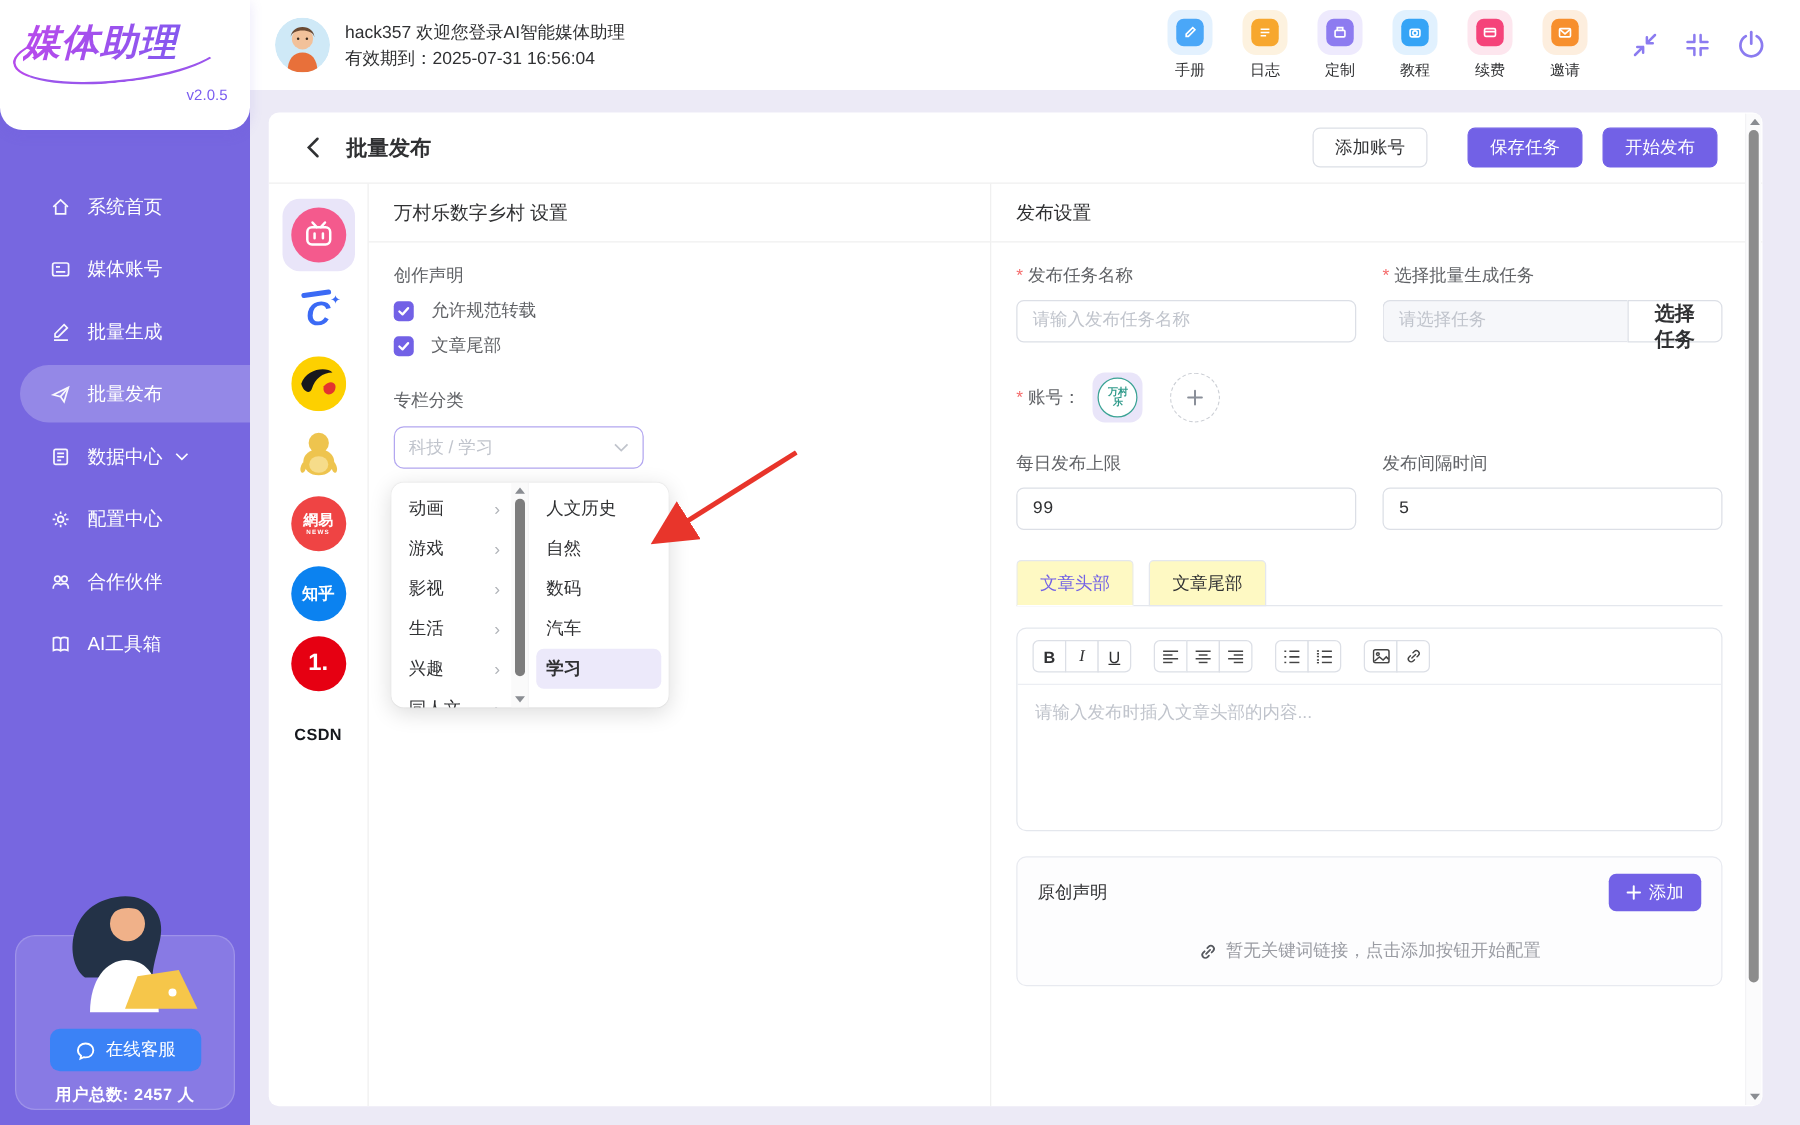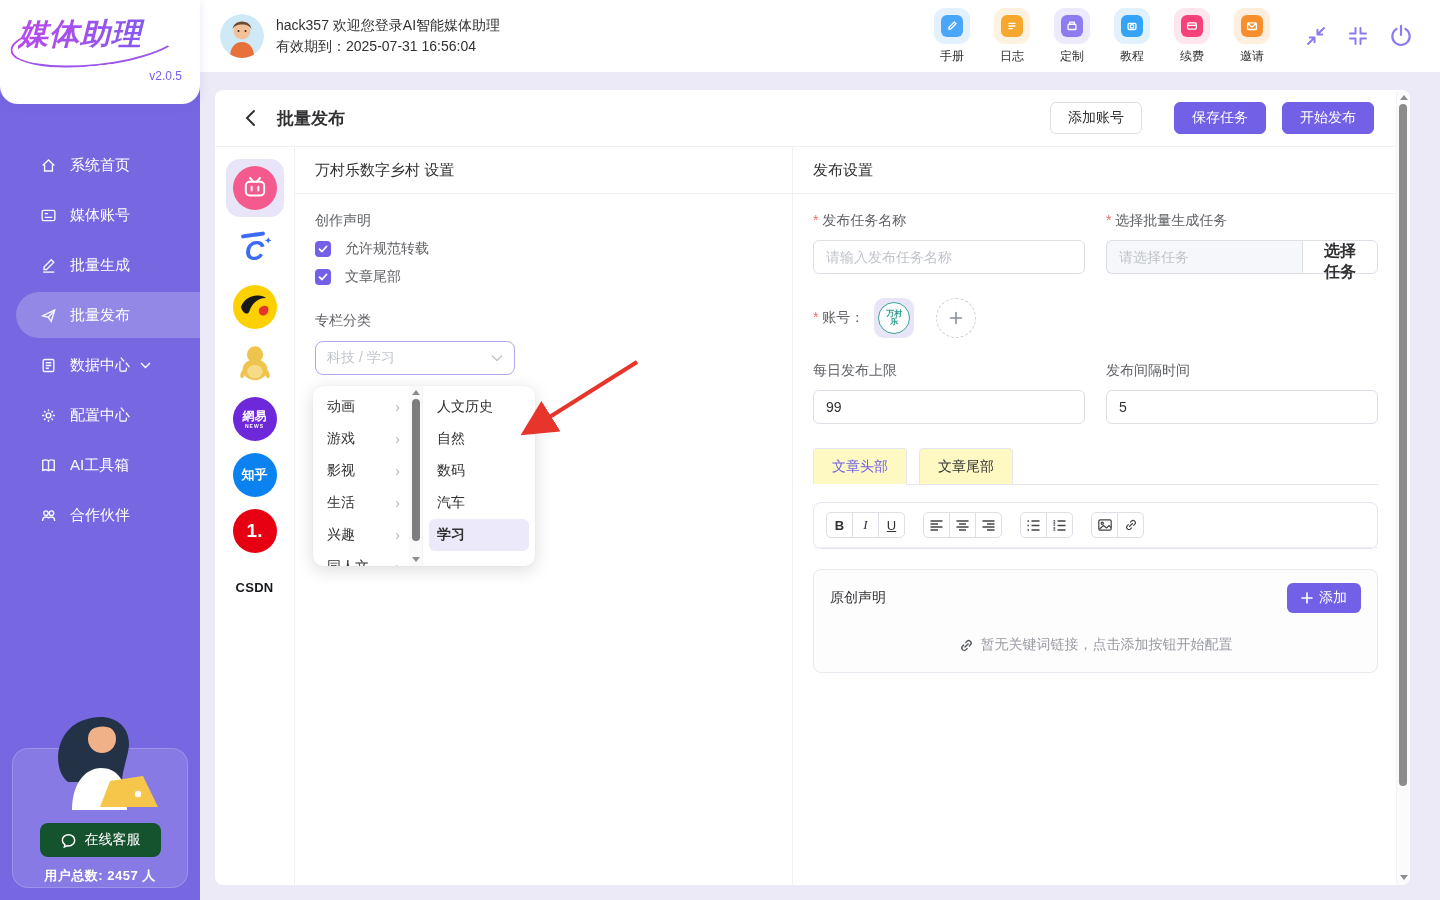--- a/index.html
+++ b/index.html
@@ -15,21 +15,21 @@
   .logo-swoosh { position:absolute; left:10px; top:18px; width:170px; height:48px; border:2px solid transparent; border-bottom-color:#9b55ec; border-left-color:#b44bec; border-radius:50%; transform:rotate(-6deg); }
   .logo-version { text-align:right; color:#7a5cf0; font-size:12px; margin-top:14px; }
   .menu { position:absolute; top:140px; left:0; right:0; }
   .menu-item { height:50px; display:flex; align-items:center; padding-left:40px; color:#fff; font-size:15px; cursor:pointer; }
   .menu-item .mi-icon { width:17px; height:17px; margin-right:13px; opacity:.95; }
   .menu-item.active { height:46px; margin:2px 0 2px 16px; padding-left:24px; background:rgba(255,255,255,.22); border-radius:999px 0 0 999px; }
   .mi-chevron { margin-left:10px; }
   .service-area { position:absolute; left:12px; right:12px; bottom:12px; }
   .girl { position:relative; z-index:2; margin:0 auto -62px; }
   .service-card { background:rgba(255,255,255,.13); border:1px solid rgba(255,255,255,.18); border-radius:16px; height:140px; padding-top:74px; text-align:center; }
-  .service-btn { display:inline-flex; align-items:center; gap:8px; background:#14532d; color:#fff; border:none; font-size:14px; height:34px; padding:0 20px; border-radius:8px; cursor:pointer; font-family:inherit; }
+  .service-btn { display:inline-flex; align-items:center; gap:8px; background:#3b82f6; color:#fff; border:none; font-size:14px; height:34px; padding:0 20px; border-radius:8px; cursor:pointer; font-family:inherit; }
   .user-total { color:#fff; font-size:13px; font-weight:bold; margin-top:10px; letter-spacing:.5px; }
 
   
   .right-wrap { flex:1; display:flex; flex-direction:column; height:900px; }
   .topbar { height:72px; background:#fff; display:flex; align-items:center; padding:0 26px 0 20px; flex:0 0 72px; }
   .avatar { width:44px; height:44px; border-radius:50%; overflow:hidden; flex:0 0 44px; }
   .welcome-block { margin-left:12px; line-height:21px; font-size:14px; color:#303133; }
   .topbar-spacer { flex:1; }
   .quick-actions { display:flex; gap:24px; margin-right:34px; }
   .qa-item { display:flex; flex-direction:column; align-items:center; cursor:pointer; }
@@ -57,21 +57,21 @@
   .btn-plain { background:#fff; border:1px solid #dcdfe6; color:#303133; margin-right:16px; }
   .btn-primary { background:#7261e6; border:1px solid #7261e6; color:#fff; margin-left:16px; }
 
   .card-body { display:flex; height:calc(100% - 57px); }
 
   
   .rail { width:80px; flex:0 0 80px; border-right:1px solid #f0f0f0; display:flex; flex-direction:column; align-items:center; padding-top:12px; gap:12px; }
   .plat { width:44px; height:44px; border-radius:50%; display:flex; align-items:center; justify-content:center; cursor:pointer; }
   .plat-selected-wrap { width:58px; height:58px; border-radius:14px; background:#e9e5f9; display:flex; align-items:center; justify-content:center; cursor:pointer; }
   .plat-bilibili { background:#f45a8d; }
-  .plat-netease { background:#6d28d9; flex-direction:column; color:#fff; font-weight:bold; }
+  .plat-netease { background:#ef4444; flex-direction:column; color:#fff; font-weight:bold; }
   .plat-netease .nt1 { font-size:12px; line-height:13px; }
   .plat-netease .nt2 { font-size:5px; letter-spacing:1px; }
   .plat-zhihu { background:#0b82f0; color:#fff; font-size:13px; font-weight:bold; }
   .plat-yidian { background:#e60012; color:#fff; font-size:19px; font-weight:800; }
   .plat-csdn { color:#16181d; font-weight:800; font-size:13px; letter-spacing:.3px; }
   .plat-c { position:relative; color:#3b6af5; font-weight:800; font-size:27px; font-style:italic; }
   .plat-c .spark { position:absolute; right:4px; top:6px; font-size:10px; font-style:normal; }
   .plat-c .cbar { position:absolute; left:8px; top:4px; width:24px; height:4px; border-radius:2px; background:#3b6af5; transform:rotate(-8deg); }
 
   
@@ -100,21 +100,21 @@
 
   .red-arrow { position:absolute; left:290px; top:262px; z-index:30; pointer-events:none; }
 
   
   .right-col { flex:1; display:flex; flex-direction:column; }
   .right-content { padding:18px 32px 0 20px; position:relative; }
   .grid2 { display:flex; gap:21px; }
   .grid2 > div { flex:1; }
   .f-label { color:#606266; margin-bottom:10px; }
   .req::before { content:"* "; color:#f56c6c; }
-  .input { width:100%; height:34px; border:1px solid #dcdfe6; border-radius:6px; padding:0 12px; font-size:14px; color:#303133; font-family:Liberation Sans, sans-serif; background:#fff; }
+  .input { width:100%; height:34px; border:1px solid #dcdfe6; border-radius:6px; padding:0 12px; font-size:14px; color:#303133; font-family:Liberation Mono, monospace; background:#fff; }
   .input::placeholder { color:#c0c4cc; }
   .input-group { display:flex; }
   .input-group .input { border-radius:6px 0 0 6px; background:#f6f7fa; border-right:none; }
   .append-btn { height:34px; padding:0 15px; border:1px solid #dcdfe6; border-radius:0 6px 6px 0; background:#fff; font-weight:600; font-size:16px; color:#303133; cursor:pointer; font-family:inherit; }
   .account-row { display:flex; align-items:center; margin-top:24px; }
   .account-avatar { width:40px; height:40px; border-radius:10px; background:#e9e5f9; display:flex; align-items:center; justify-content:center; margin-left:10px; cursor:pointer; }
   .acc-logo { width:32px; height:32px; border-radius:50%; background:#fff; border:1.5px solid #3aa394; color:#2f9a8a; font-size:8px; line-height:8px; display:flex; flex-direction:column; align-items:center; justify-content:center; font-weight:bold; }
   .add-account-circle { width:40px; height:40px; border-radius:50%; border:1px dashed #cdd0d6; margin-left:22px; display:flex; align-items:center; justify-content:center; color:#8a8f99; font-size:19px; cursor:pointer; }
   .row-gap { margin-top:24px; }
   .tabs { margin-top:24px; display:flex; position:relative; }
@@ -197,32 +197,32 @@
     </div>
     <div class="menu-item">
       <svg class="mi-icon" viewBox="0 0 16 16" fill="none" stroke="#fff" stroke-width="1.3">
           <circle cx="8" cy="8" r="2.2"></circle>
           <path d="M8 2 V4 M8 12 V14 M2 8 H4 M12 8 H14 M3.8 3.8 L5.2 5.2 M10.8 10.8 L12.2 12.2 M12.2 3.8 L10.8 5.2 M5.2 10.8 L3.8 12.2"></path>
         </svg>
       <span>配置中心</span>
     </div>
     <div class="menu-item">
       <svg class="mi-icon" viewBox="0 0 16 16" fill="none" stroke="#fff" stroke-width="1.3">
-          <path d="M8 3.6 C6.6 2.6 4.2 2.6 2.6 3.3 V12.6 C4.2 11.9 6.6 11.9 8 12.9 C9.4 11.9 11.8 11.9 13.4 12.6 V3.3 C11.8 2.6 9.4 2.6 8 3.6 Z"></path>
-          <path d="M8 3.6 V12.9"></path>
-        </svg>
-      <span>AI工具箱</span>
-    </div>
-    <div class="menu-item">
-      <svg class="mi-icon" viewBox="0 0 16 16" fill="none" stroke="#fff" stroke-width="1.3">
           <circle cx="5.6" cy="5.8" r="2.1"></circle>
           <circle cx="10.8" cy="5.8" r="2.1"></circle>
           <path d="M2.4 13.2 C2.4 10.8 3.9 9.4 5.6 9.4 C7 9.4 8 10.2 8 10.2 C8 10.2 9.2 9.4 10.8 9.4 C12.5 9.4 13.8 10.8 13.8 13.2"></path>
         </svg>
       <span>合作伙伴</span>
+    </div>
+    <div class="menu-item">
+      <svg class="mi-icon" viewBox="0 0 16 16" fill="none" stroke="#fff" stroke-width="1.3">
+          <path d="M8 3.6 C6.6 2.6 4.2 2.6 2.6 3.3 V12.6 C4.2 11.9 6.6 11.9 8 12.9 C9.4 11.9 11.8 11.9 13.4 12.6 V3.3 C11.8 2.6 9.4 2.6 8 3.6 Z"></path>
+          <path d="M8 3.6 V12.9"></path>
+        </svg>
+      <span>AI工具箱</span>
     </div>
   </nav>
 
   <div class="service-area">
     <svg class="girl" width="124" height="104" viewBox="0 0 124 104">
       <path d="M30 76 C14 64 16 24 46 14 C74 4 96 20 90 46 C87 59 84 68 84 76 Z" fill="#233247"></path>
       <circle cx="64" cy="33" r="14" fill="#f0b189"></circle>
       <path d="M49 31 C49 18 79 16 79 31 C79 23 73 18 64 18 C55 18 49 23 49 31 Z" fill="#233247"></path>
       <path d="M34 104 C34 78 47 62 63 62 C78 62 86 73 88 88 L89 104 Z" fill="#ffffff"></path>
       <path d="M62 101 L120 101 L105 70 L72 75 Z" fill="#f6c64a"></path>
@@ -584,20 +584,21 @@
                     </button>
                   <button class="tb-btn">
                       <svg width="14" height="14" viewBox="0 0 16 16" fill="none" stroke="#444" stroke-width="1.3" stroke-linecap="round">
                         <path d="M6.3 9.7 L9.7 6.3"></path>
                         <path d="M5 7.5 L3.8 8.7 A2.6 2.6 0 0 0 7.5 12.4 L8.7 11.2"></path>
                         <path d="M11 8.5 L12.2 7.3 A2.6 2.6 0 0 0 8.5 3.6 L7.3 4.8"></path>
                       </svg>
                     </button>
                 </div>
               </div>
+              <div class="ed-body">请输入发布时插入文章头部的内容...</div>
             </div>
 
             <div class="kw-card">
               <div class="kw-head">
                 <span class="kw-title">原创声明</span>
                 <button class="kw-add-btn">
                   <svg width="12" height="12" viewBox="0 0 12 12" fill="none" stroke="#fff" stroke-width="1.6" stroke-linecap="round">
                       <path d="M6 1 V11 M1 6 H11"></path>
                     </svg>
                   <span>添加</span>

